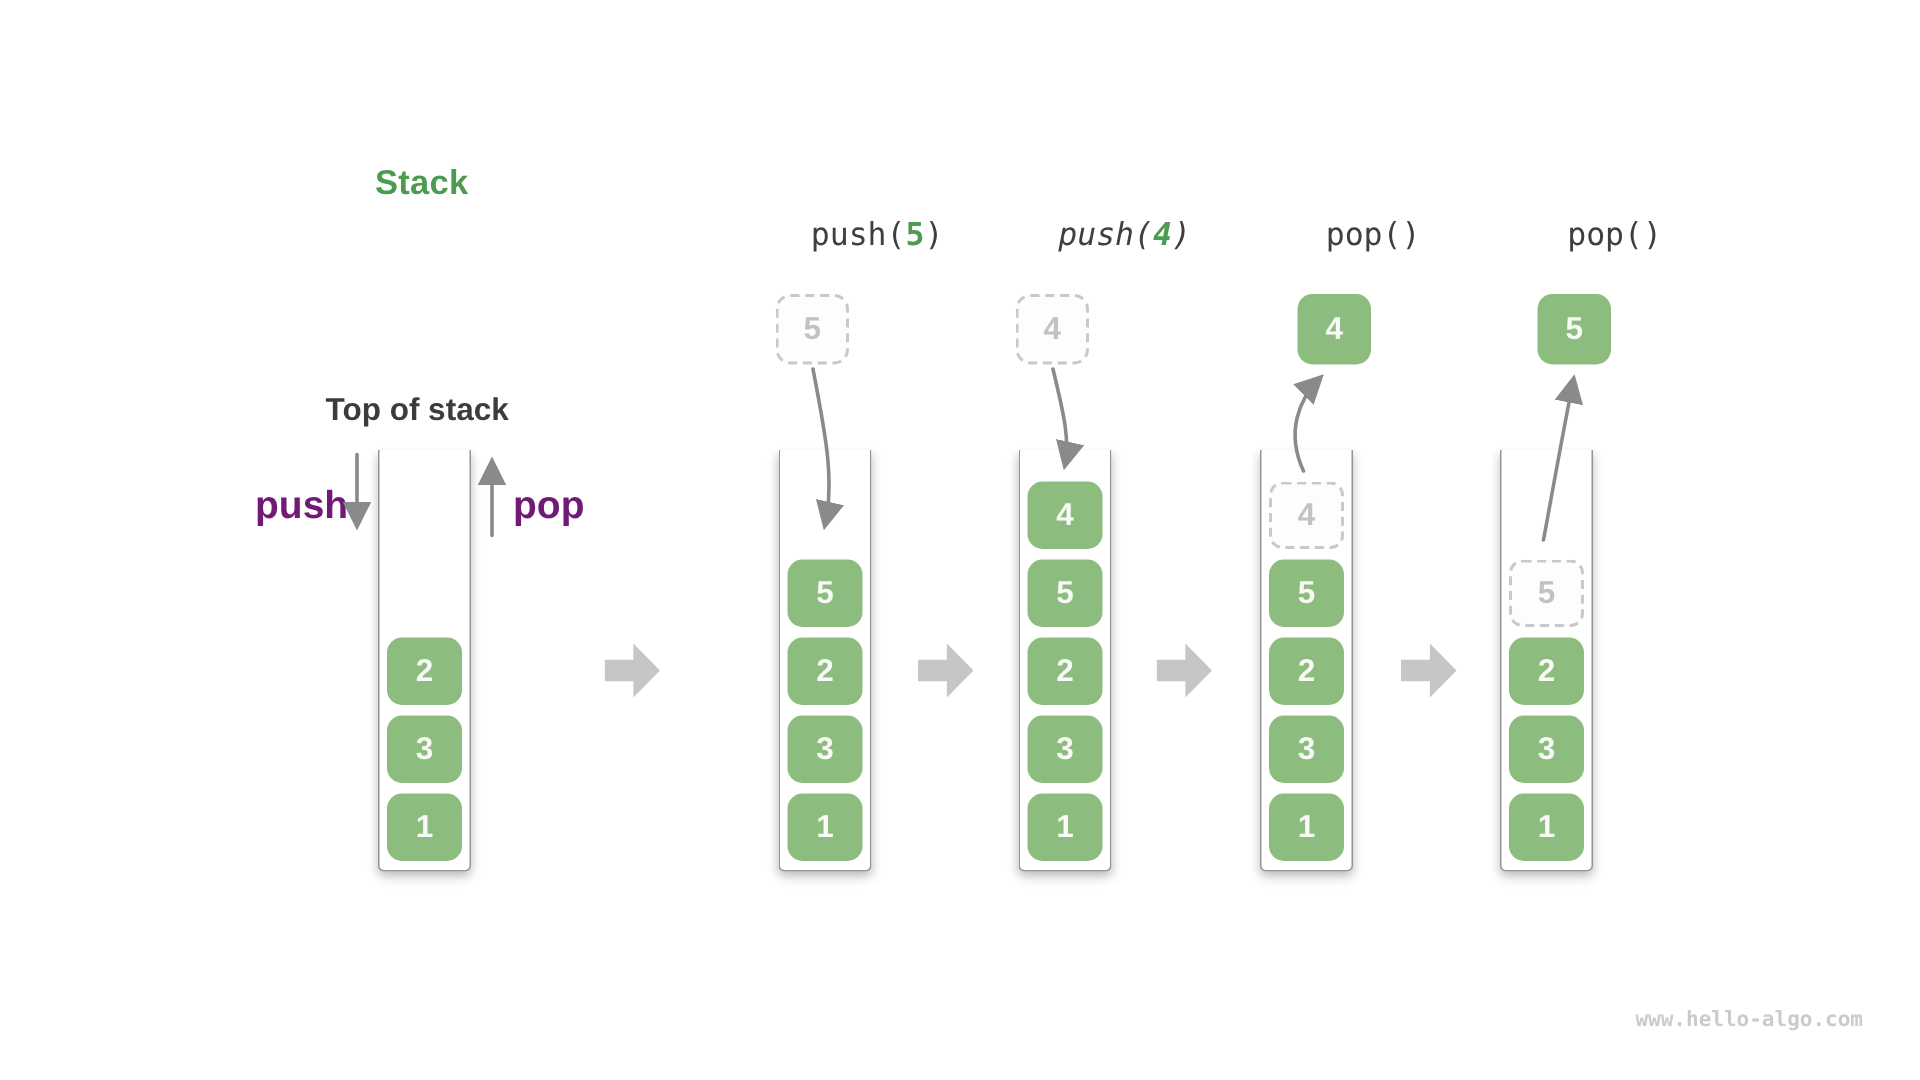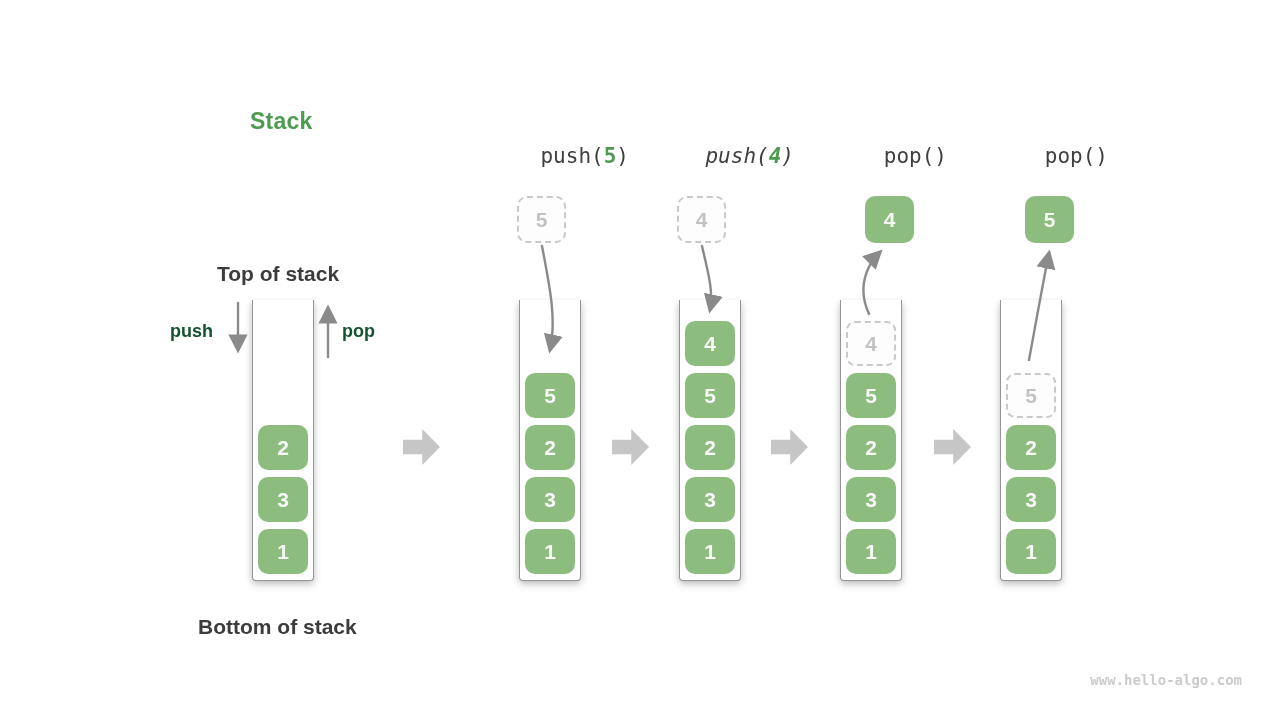--- a/index.html
+++ b/index.html
@@ -8,21 +8,21 @@
     font-family:"Liberation Sans",sans-serif;
   }
   .abs{position:absolute;}
   .title{
     font-size:23px;font-weight:bold;color:#4c9b50;letter-spacing:.2px;
   }
   .side-label{
     font-size:21px;font-weight:bold;color:#3c3c3c;
   }
   .pp-label{
-    font-size:18px;font-weight:bold;color:#14532d;
+    font-size:26px;font-weight:bold;color:#701a75;
   }
   .op-label{
     width:110px;text-align:right;white-space:pre;
     font-family:"DejaVu Sans Mono","Liberation Mono",monospace;
     font-size:21px;color:#3f3f3f;
   }
   .op-label .arg{color:#4c9b50;font-weight:bold;}
   .stack-well{
     width:62px;height:281px;background:#ffffff;
     border:1.6px solid #949494;border-top:none;
@@ -58,21 +58,20 @@
 </style>
 </head>
 <body>
 
 <div id="canvas">
 
   <div class="abs title" style="left:250px;top:108px;">Stack</div>
 
   <div class="abs side-label" style="left:217px;top:262px;">Top of stack</div>
 
-  <div class="abs side-label" style="left:198px;top:615px;">Bottom of stack</div>
 
   <div class="abs pp-label" style="left:170px;top:321px;">push</div>
 
   <div class="abs pp-label" style="left:342px;top:321px;">pop</div>
 
   <div class="abs watermark" style="right:38px;top:672px;">www.hello-algo.com</div>
 
   <div class="abs block-arrow" style="left:403px;top:429px;"></div>
   <div class="abs block-arrow" style="left:612px;top:429px;"></div>
   <div class="abs block-arrow" style="left:771px;top:429px;"></div>

